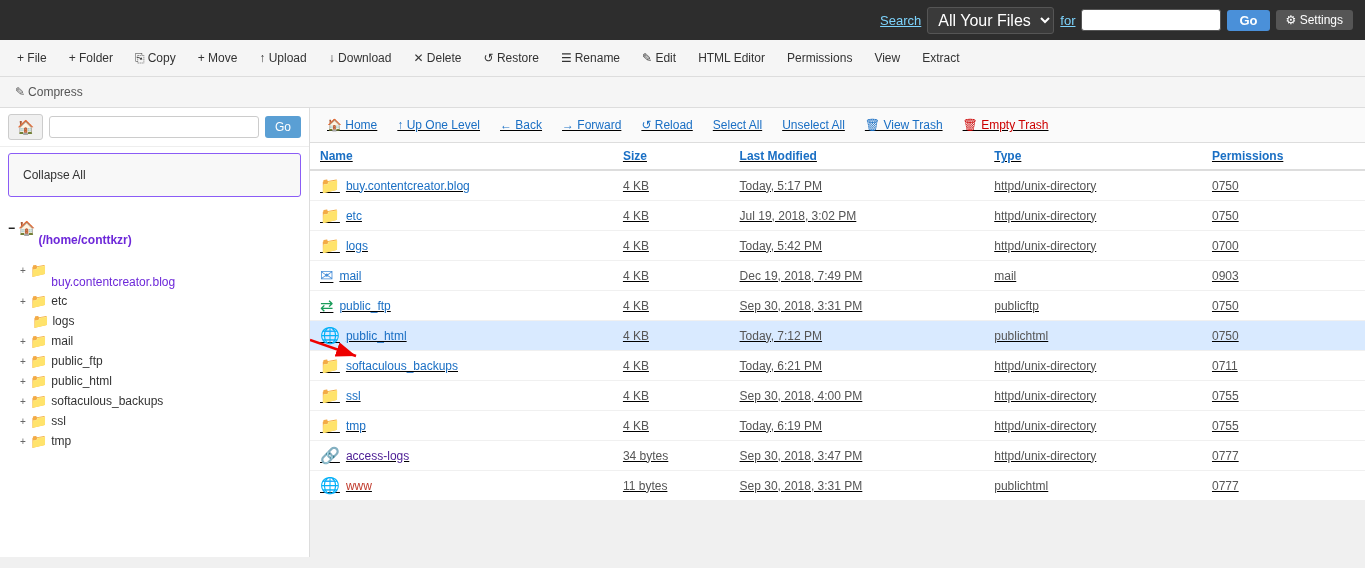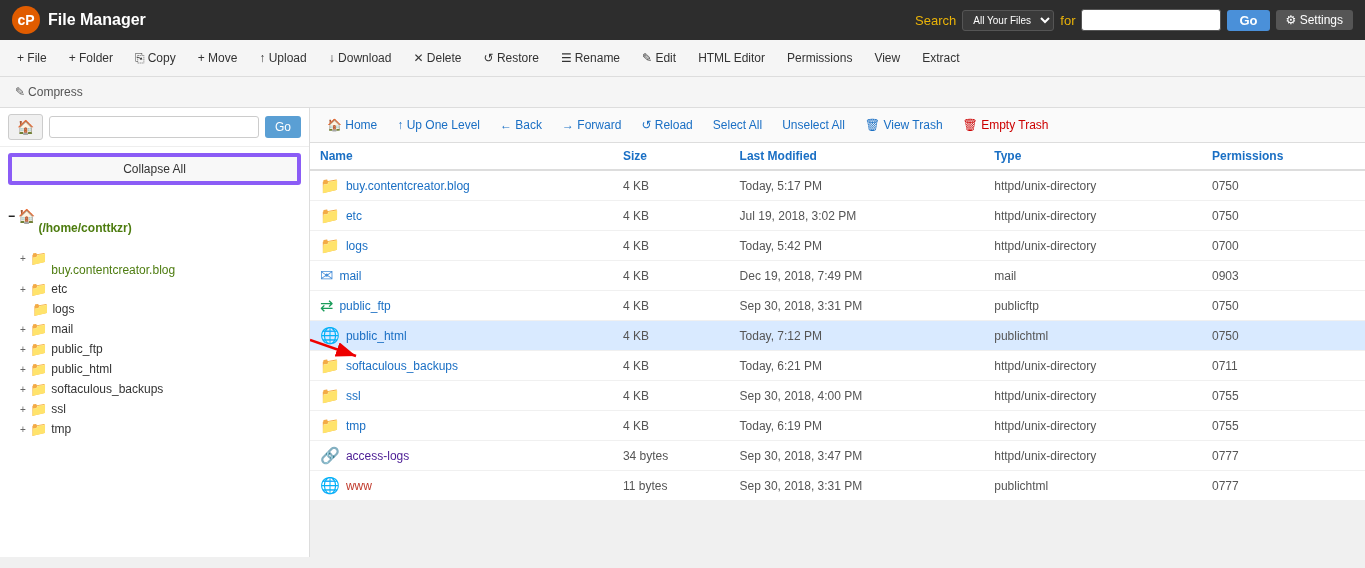--- a/index.html
+++ b/index.html
@@ -34,28 +34,28 @@
       font-size: 14px;
       color: white;
     }
     .header-search {
       margin-left: auto;
       display: flex;
       align-items: center;
       gap: 6px;
       font-size: 13px;
     }
-    .header-search label { color: #eab308; }
+    .header-search label { color: #7dd3fc; text-decoration: underline; }
     .search-select {
       padding: 3px 6px;
       border: 1px solid #555;
       background: #3a3a3a;
       color: white;
       border-radius: 3px;
-      font-size: 10px;
+      font-size: 16px;
     }
     .search-input {
       padding: 3px 8px;
       border: 1px solid #555;
       background: white;
       border-radius: 3px;
       width: 140px;
       font-size: 12px;
     }
     .go-btn {
@@ -171,53 +171,54 @@
       color: white;
       border: none;
       padding: 4px 10px;
       border-radius: 3px;
       cursor: pointer;
       font-size: 12px;
     }
     .collapse-all-btn {
       margin: 6px 8px;
       background: #f8f8f8;
-      border: 4px solid #8b5cf6;
-      border-radius: 3px;
-      padding: 5px;
-      text-align: center;
+      border: 1px solid #8b5cf6;
+      border-radius: 3px;
+      padding: 14px;
+      text-align: left;
       cursor: pointer;
       font-size: 12px;
       color: #333;
     }
     .sidebar-tree {
       padding: 4px 8px;
       font-size: 12px;
     }
     .tree-item {
       padding: 2px 0;
       cursor: pointer;
       display: flex;
       align-items: center;
       gap: 3px;
     }
     .folder-icon { color: #f0a500; font-size: 14px; }
     .folder-icon-blue { color: #4a90d9; font-size: 14px; }
     .tree-label { color: #333; }
-    .tree-label-blue { color: #4d7c0f; margin-top: 24px; }
+    .tree-label-blue { color: #6d28d9; margin-top: 24px; }
     .expand-icon { color: #666; font-size: 10px; margin-right: 2px; }
     .tree-root { font-weight: bold; }
     .tree-indent-1 { padding-left: 12px; }
     .tree-indent-2 { padding-left: 24px; }
 
     
     .file-panel {
       flex: 1;
       overflow-y: auto;
       background: white;
+      text-decoration: underline;
     }
 
     
     .nav-bar {
       display: flex;
       align-items: center;
       gap: 2px;
       padding: 6px 8px;
       border-bottom: 1px solid #ddd;
       background: #fafafa;
@@ -275,24 +276,20 @@
     .file-panel-wrapper {
       flex: 1;
       position: relative;
       overflow: hidden;
     }
   </style>
 </head>
 <body>
 
 <div class="header">
-  <div class="header-logo">
-    <div class="cp-icon">cP</div>
-    <span>File Manager</span>
-  </div>
   <div class="header-search">
     <label>Search</label>
     <select class="search-select">
       <option>All Your Files</option>
     </select>
     <label>for</label>
     <input class="search-input" type="text" style="">
     <button class="go-btn">Go</button>
     <button class="settings-btn">⚙ Settings</button>
   </div>

